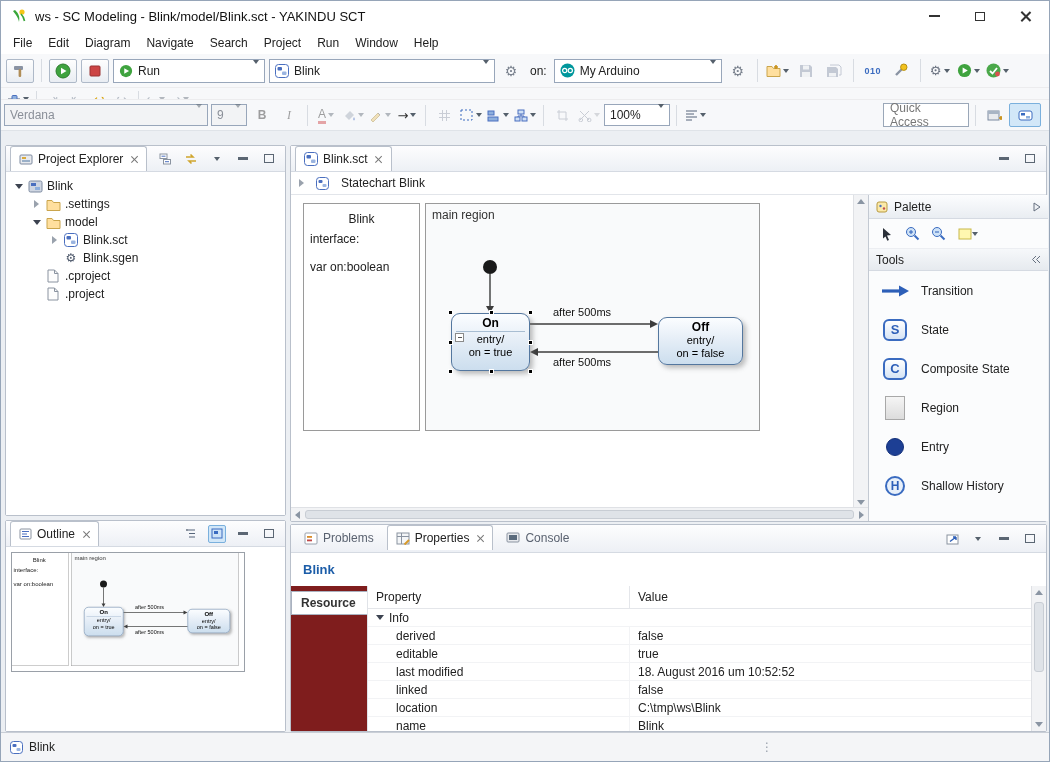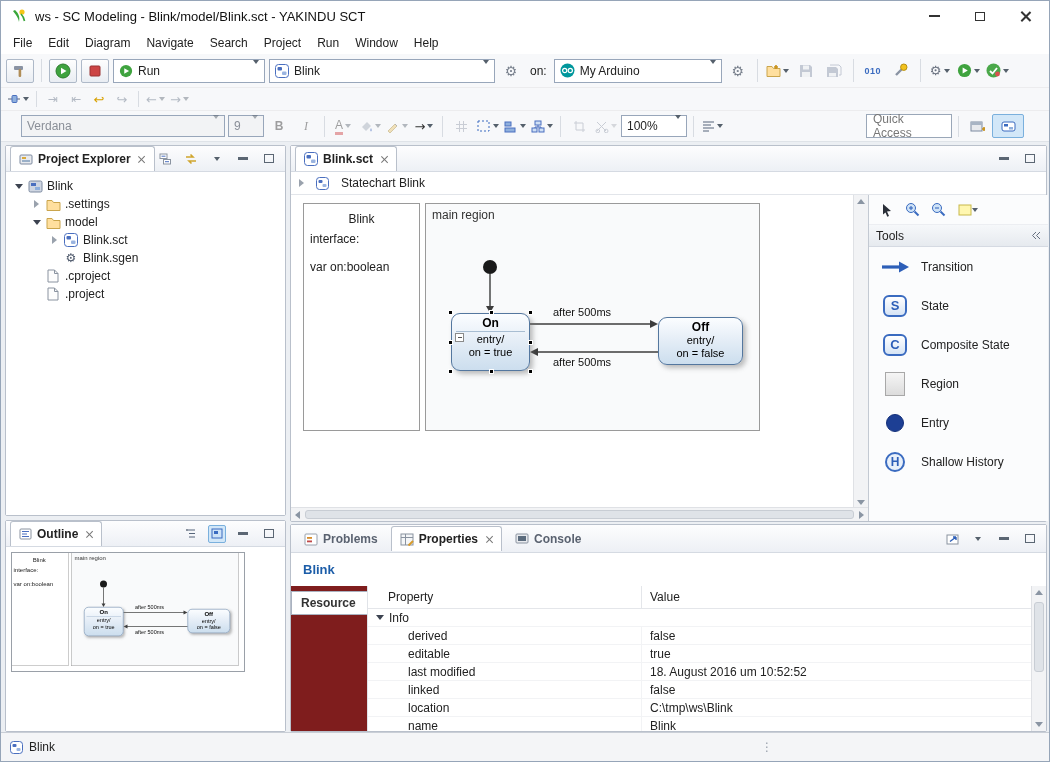--- a/index.html
+++ b/index.html
@@ -20,39 +20,39 @@
   .glyph-close::before { transform:rotate(45deg); } .glyph-close::after { transform:rotate(-45deg); }
 
   
   .menubar { position:absolute; left:0; top:30px; width:100%; height:23px; background:#fff; display:flex; align-items:center; padding-left:4px; }
   .menu-item { padding:3px 8px; }
 
   
   .toolbar { position:absolute; left:0; width:100%; display:flex; align-items:center; background:#f7f8fa; }
   .tb1 { top:53px; height:33px; padding:0 5px; gap:4px; }
   .tb2 { top:86px; height:23px; padding:0 5px; gap:3px; border-top:1px solid #ececee; }
-  .tb3 { top:109px; height:32px; padding:0 20px; gap:3px; border-top:1px solid #ececee; border-bottom:1px solid #dfe3e8; }
+  .tb3 { top:98px; height:32px; padding:0 3px; gap:3px; border-top:1px solid #ececee; border-bottom:1px solid #dfe3e8; }
   .tb-sep { width:1px; height:70%; background:#d8dce2; margin:0 3px; }
   .tb-btn { display:flex; align-items:center; justify-content:center; gap:2px; height:24px; min-width:24px; border:1px solid transparent; border-radius:2px; }
   .tb-btn.boxed { border:1px solid #aeb9c8; background:linear-gradient(#fefefe,#e9edf3); width:28px; }
   .tb2 .tb-btn { height:19px; min-width:20px; }
   .tb3 .tb-btn { height:24px; }
   .dim { opacity:.42; }
   .dd-arrow { width:0; height:0; border-left:3.5px solid transparent; border-right:3.5px solid transparent; border-top:4px solid #55606c; }
   .combo { display:flex; align-items:center; height:24px; background:#fff; border:1px solid #98a6ba; padding:0 5px; gap:5px; }
   .combo .ctext { white-space:nowrap; overflow:hidden; }
   .combo .cdd { margin-left:auto; padding-left:4px; }
   .combo.disabled { background:#f2f3f5; color:#8a8f98; }
   .on-label { margin:0 3px; color:#222; }
   .qaccess { display:flex; align-items:center; height:24px; width:86px; border:1px solid #9aa7b8; background:#fff; color:#777; padding:0 6px; }
   .persp-active { border:1px solid #7ab0dd; background:#d2e7f8; }
 
   
   .view { position:absolute; background:#fff; border:1px solid #b9c0cb; border-radius:2px; }
-  .view-head { position:absolute; left:0; top:0; right:0; height:26px; background:linear-gradient(#fdfdfe,#edf0f5); border-bottom:1px solid #d5dae2; display:flex; align-items:center;font-weight:bold; }
+  .view-head { position:absolute; left:0; top:0; right:0; height:26px; background:linear-gradient(#fdfdfe,#edf0f5); border-bottom:1px solid #d5dae2; display:flex; align-items:flex-start; }
   .vtab { display:flex; align-items:center; gap:5px; height:25px; padding:0 8px; background:#fff; border:1px solid #b9c0cb; border-bottom:none; border-radius:3px 3px 0 0; margin-left:4px; white-space:nowrap; }
   .vtab.inactive { background:transparent; border-color:transparent; color:#5a6270; }
   .vactions { margin-left:auto; display:flex; align-items:center; gap:8px; padding-right:7px; height:100%; }
   .tab-x { position:relative; width:8px; height:8px; margin-left:2px; }
   .tab-x::before,.tab-x::after { content:""; position:absolute; left:3.5px; top:0; width:1.3px; height:9px; background:#777; }
   .tab-x::before { transform:rotate(45deg); } .tab-x::after { transform:rotate(-45deg); }
   .bar-ic { width:10px; height:3px; background:#5b6673; }
   .box-ic { width:10px; height:9px; border:1.3px solid #5b6673; }
   .vab { display:flex; align-items:center; justify-content:center; width:18px; height:18px; }
   .vab.pressed { border:1px solid #7ab0dd; background:#d2e7f8; border-radius:2px; }
@@ -121,21 +121,21 @@
   
   #bottom-panel { left:289px; top:523px; width:757px; height:208px; }
   #bottom-panel .view-head { height:28px; }
   .bp-header { position:absolute; left:0; right:0; top:28px; height:33px; background:#fff; display:flex; align-items:center; padding-left:12px; }
   .bp-title { color:#1c5da8; font-weight:bold; font-size:13px; }
   .bp-body { position:absolute; left:0; right:0; top:61px; bottom:0; background:#fff; }
   .side { position:absolute; left:0; top:0; bottom:0; width:77px; background:#7f1d1d; border-right:1px solid #e0e3e8; }
   .side-tab { margin-top:5px; padding:4px 9px; border:1px solid #aab2c0; border-right:none; background:#fff; font-weight:bold; color:#333; }
   .ptable { position:absolute; left:77px; right:14px; top:0; bottom:0; overflow:hidden; background:#fff; }
   .pt-header { display:flex; height:23px; align-items:center; border-bottom:1px solid #e4e6ea; }
-  .pt-c1 { width:262px; padding-left:8px; border-right:1px solid #e4e6ea; height:100%; display:flex; align-items:center;margin-left:12px; }
+  .pt-c1 { width:262px; padding-left:8px; border-right:1px solid #e4e6ea; height:100%; display:flex; align-items:center; }
   .pt-c2 { flex:1; padding-left:8px; height:100%; display:flex; align-items:center; }
   .pt-row { display:flex; height:18px; line-height:18px; border-bottom:1px solid #f2f3f5; }
   .pt-row .pt-c1 { border-right:1px solid #f2f3f5; }
   .pt-ind { padding-left:28px; }
   .sec-chev { width:0; height:0; border-left:4px solid transparent; border-right:4px solid transparent; border-top:5px solid #3c4350; margin:0 5px 0 8px; align-self:center; }
 
   
   .statusbar { position:absolute; left:0; bottom:0; width:100%; height:29px; background:#f4f5f7; border-top:1px solid #c9ced6; display:flex; align-items:center; padding-left:9px; gap:6px; }
   .grip { position:absolute; left:760px; color:#9aa2ad; font-size:12px; }
 </style>
@@ -617,20 +617,32 @@
         <span class="sb-arr arr-up"></span>
         <span class="sb-arr arr-dn"></span>
       </div>
       <div class="sbh" style="left:0;bottom:0;width:577px;">
         <span class="sb-arr arr-lf"></span>
         <span class="sb-arr arr-rt"></span>
         <span class="sb-thumb-h"></span>
       </div>
 
       <div class="palette">
+        <div class="pal-head">
+          <svg width="12" height="12">
+              <rect x="1" y="1" width="10" height="10" rx="2" fill="#fbe9a8" stroke="#b89a40"></rect>
+              <circle cx="4.5" cy="5" r="1.2" fill="#4a6fbf"></circle>
+              <circle cx="8" cy="7.5" r="1.2" fill="#c05050"></circle>
+            </svg>
+          <span>Palette</span>
+          <span class="grow"></span>
+          <svg width="8" height="10">
+              <path d="M1 1 L7 5 L1 9 z" fill="#eef1f5" stroke="#667080"></path>
+            </svg>
+        </div>
         <div class="pal-toolbar">
           <div class="vab">
             <svg width="12" height="14">
                 <path d="M3 1 L11 8 L7 8.5 L9 13 L7.3 13.8 L5.5 9.5 L3 11.5 z" fill="#2a2f38"></path>
               </svg>
           </div>
           <div class="vab">
             <svg width="15" height="15">
                 <circle cx="6" cy="6" r="4.5" fill="#cfe3f7" stroke="#3a6bc0"></circle>
                 <path d="M9.5 9.5 L13.5 13.5" stroke="#3a6bc0" stroke-width="2"></path>

